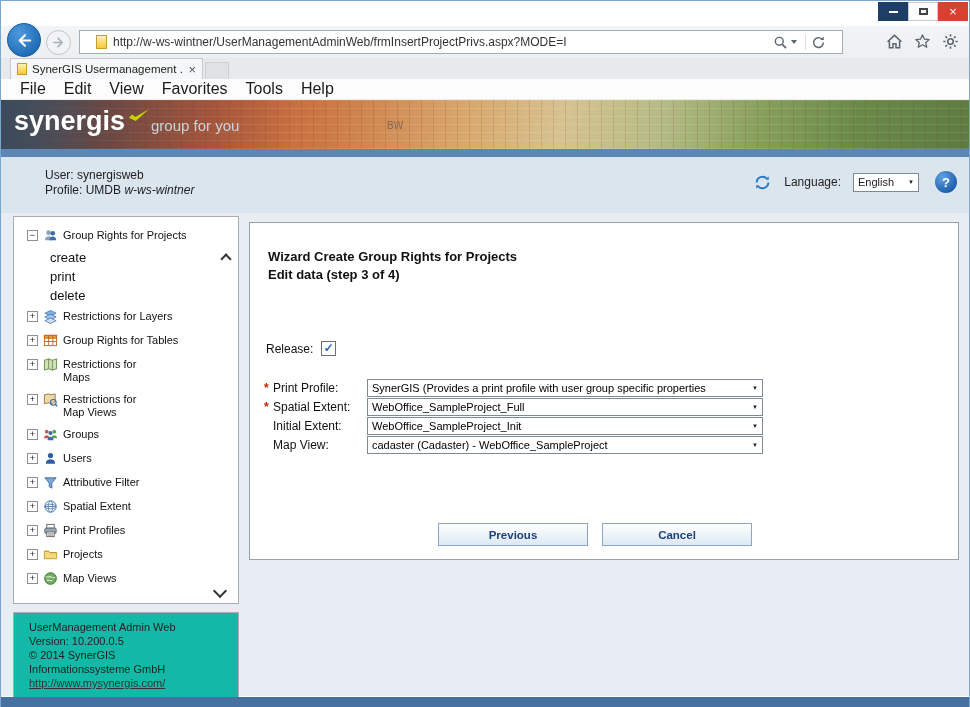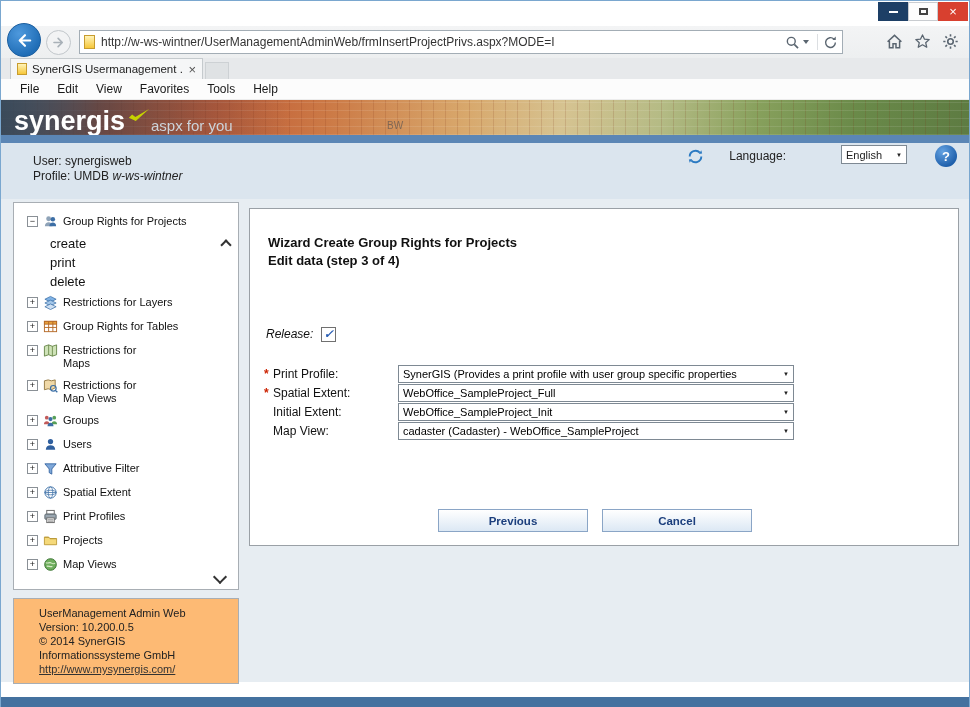--- a/index.html
+++ b/index.html
@@ -19,21 +19,21 @@
   .cap-close{background:#d8402f;color:#fff;font-size:13px;line-height:1;}
 
   
   .navbar{height:32px;background:linear-gradient(#f3f4f5,#edeff0);position:relative;z-index:3;}
   .back{position:absolute;left:6px;top:-3px;width:34px;height:34px;border-radius:50%;
     background:radial-gradient(circle at 35% 30%,#4e99dd,#1e6cb5 75%);
     border:1px solid #1a5d9e;display:flex;align-items:center;justify-content:center;box-sizing:border-box;}
   .fwd{position:absolute;left:45px;top:4px;width:25px;height:25px;border-radius:50%;
     background:#f2f3f4;border:1px solid #c2c7cb;display:flex;align-items:center;justify-content:center;box-sizing:border-box;}
   .addressbar{position:absolute;left:78px;top:4px;right:126px;height:24px;background:#fff;
-    border:1px solid #a3adb5;box-sizing:border-box;display:flex;align-items:center;padding:0 4px;}
+    border:1px solid #a3adb5;box-sizing:border-box;display:flex;align-items:center;padding:0 16px;}
   .page-icon{width:11px;height:14px;background:linear-gradient(#fff3b8,#f6c73a);border:1px solid #c79c2e;
     display:inline-block;box-sizing:border-box;flex:none;}
   .url{flex:1;font-size:12px;color:#333;white-space:nowrap;overflow:hidden;margin-left:6px;}
   .addr-icons{display:flex;align-items:center;flex:none;}
   .addr-icons > span{display:inline-flex;align-items:center;}
   .caret{width:0;height:0;border-left:3.5px solid transparent;border-right:3.5px solid transparent;
     border-top:4px solid #5a6570;margin:0 3px;}
   .addr-div{width:1px;height:16px;background:#dcdfe2;margin:0 5px;}
   .nav-icons{position:absolute;right:10px;top:7px;display:flex;gap:11px;align-items:center;}
   .nav-icons > span{display:inline-flex;}
@@ -43,77 +43,77 @@
   .tab{height:21px;width:193px;background:#f5f6f7;border:1px solid #c5cacd;border-bottom:none;
     box-sizing:border-box;display:flex;align-items:center;padding:0 6px;gap:5px;}
   .tab .page-icon{width:10px;height:12px;}
   .tab-title{font-size:11.5px;color:#222;flex:1;white-space:nowrap;overflow:hidden;}
   .tab-close{font-size:13px;color:#555;line-height:1;}
   .newtab{height:17px;width:24px;background:#dfe2e4;border:1px solid #cdd1d4;border-bottom:none;margin-left:2px;box-sizing:border-box;}
 
   
   .menubar{height:21px;background:#fcfcfc;display:flex;align-items:center;padding-left:10px;
     border-bottom:1px solid #ececec;box-sizing:border-box;}
-  .menu-item{font-size:12px;color:#1a1a1a;padding:0 9px;}
-
-  
-  .banner{height:35px;position:relative;overflow:hidden;background:
+  .menu-item{font-size:16px;color:#1a1a1a;padding:0 9px;}
+
+  
+  .banner{height:49px;position:relative;overflow:hidden;background:
     linear-gradient(90deg, rgba(54,70,86,.92) 0%, rgba(54,70,86,.35) 16%, rgba(54,70,86,0) 30%),
     repeating-linear-gradient(0deg, rgba(255,255,255,.10) 0 1px, rgba(255,255,255,0) 1px 8px),
     repeating-linear-gradient(90deg, rgba(120,40,15,.15) 0 1px, rgba(120,40,15,0) 1px 12px),
     linear-gradient(100deg,#6b7888 0%,#a34a2e 10%,#c05a35 22%,#cc7a46 34%,#d8a86c 48%,#d6c391 58%,#b5bb85 68%,#87a05c 78%,#6a8a49 88%,#5d7b42 100%);}
   .logo{position:absolute;left:13px;top:6px;display:flex;align-items:center;}
   .logo-text{font-size:27px;font-weight:bold;color:#fff;}
   .swoosh{margin-left:3px;margin-top:-12px;}
   .tagline{position:absolute;left:150px;top:17px;font-size:15px;color:#ccd3da;}
   .map-label{position:absolute;left:386px;top:20px;font-size:10px;color:rgba(60,70,80,.55);}
   .bluebar{height:8px;background:#5b86b5;}
 
   
   .userinfo{height:56px;background:#dbe5ee;position:relative;font-size:12px;color:#222;}
-  .ui-left{padding:11px 0 0 32px;line-height:15px;}
+  .ui-left{padding:11px 0 0 44px;line-height:15px;}
   .italic{font-style:italic;}
-  .ui-right{position:absolute;right:12px;top:2px;display:flex;gap:24px;}
+  .ui-right{position:absolute;right:12px;top:14px;display:flex;align-items:center;gap:12px;}
   .ui-right > span{display:inline-flex;align-items:center;}
   .lang-select{width:66px;}
   .help{width:22px;height:22px;border-radius:50%;background:radial-gradient(circle at 35% 30%,#63a2e2,#1c5da9 75%);
     color:#fff;font-weight:bold;font-size:13px;display:flex;align-items:center;justify-content:center;margin-left:4px;}
 
   
   .fake-select{position:relative;background:#fff;border:1px solid #7e8993;box-sizing:border-box;height:19px;
-    font-size:11px;display:flex;align-items:center;padding:0 16px 0 4px;overflow:hidden;margin-left:31px;}
+    font-size:11px;display:flex;align-items:center;padding:0 16px 0 4px;overflow:hidden;}
   .sel-text{white-space:nowrap;overflow:hidden;flex:1;}
   .sel-arrow{position:absolute;right:4px;top:50%;transform:translateY(-50%);font-size:6px;color:#222;}
 
   
   .content{height:483px;background:#e7edf2;position:relative;}
   .sidebar{position:absolute;left:12px;top:3px;width:226px;height:388px;background:#fff;
     border:1px solid #a8aeb4;box-sizing:border-box;overflow:hidden;}
   .menu-select{margin:2px;}
   .tree{margin-top:7px;}
   .tree-row{display:flex;align-items:flex-start;padding:4px 0 4px 13px;}
   .expander{width:11px;height:11px;border:1px solid #8a9096;box-sizing:border-box;font-size:9px;line-height:8px;
     text-align:center;color:#222;background:#fff;margin-top:2px;flex:none;}
   .tree-icon{width:16px;height:16px;margin:0 4px 0 5px;flex:none;display:inline-flex;}
   .tree-icon svg{width:15px;height:15px;}
   .tree-label{font-size:11px;line-height:13px;color:#111;white-space:pre-line;max-width:150px;padding-top:1px;}
   .tree-child{font-size:13px;color:#111;padding:3px 0 3px 36px;line-height:13px;}
   .chev{position:absolute;box-sizing:border-box;}
   .chev-up{right:8px;top:38px;width:8px;height:8px;border-top:2px solid #333;border-left:2px solid #333;transform:rotate(45deg);}
   .chev-down{right:13px;bottom:7px;width:10px;height:10px;border-bottom:2px solid #333;border-right:2px solid #333;transform:rotate(45deg);}
 
-  .sidebar-footer{position:absolute;left:12px;top:399px;width:226px;background:#fdba74;border:1px solid #a8aeb4;
-    box-sizing:border-box;padding:7px 25px;font-size:11px;line-height:14px;color:#222;}
+  .sidebar-footer{position:absolute;left:12px;top:399px;width:226px;background:#14b8a6;border:1px solid #a8aeb4;
+    box-sizing:border-box;padding:7px 15px;font-size:11px;line-height:14px;color:#222;}
   .footer-link{color:#333;text-decoration:underline;}
 
   .mainbox{position:absolute;left:248px;top:9px;width:710px;height:338px;background:#fff;
     border:1px solid #9aa0a6;box-sizing:border-box;}
   .wiz-title{position:absolute;left:18px;top:26px;font-size:13px;font-weight:bold;color:#111;}
   .wiz-subtitle{position:absolute;left:18px;top:44px;font-size:13px;font-weight:bold;color:#111;}
-  .release-row{position:absolute;left:16px;top:118px;display:flex;align-items:flex-start;gap:8px;font-size:12px;color:#111;font-style:italic;}
+  .release-row{position:absolute;left:16px;top:118px;display:flex;align-items:flex-end;gap:8px;font-size:12px;color:#111;}
   .checkbox{width:13px;height:13px;border:1px solid #707070;background:#fff;display:flex;
     align-items:center;justify-content:center;box-sizing:content-box;}
   .check{color:#2b5fb4;font-size:12px;font-weight:bold;line-height:1;margin-top:-2px;}
   .fields{position:absolute;left:14px;top:155px;}
   .field-row{display:flex;align-items:center;height:19px;}
   .req{width:9px;color:#cc2200;font-weight:bold;font-size:12px;flex:none;}
   .field-label{width:94px;font-size:12px;color:#111;flex:none;}
   .field-select{width:396px;height:18px;}
   .wiz-buttons{position:absolute;left:188px;top:300px;display:flex;gap:14px;}
   .wiz-btn{width:150px;height:23px;background:linear-gradient(#ffffff,#dce8f4);border:1px solid #8aa5c6;
@@ -211,21 +211,21 @@
       <span class="menu-item">Help</span>
     </div>
 
   <div class="banner">
     <div class="logo">
       <span class="logo-text">synergis</span>
       <svg class="swoosh" viewBox="0 0 24 16" width="22" height="15">
           <path d="M1 10.5L8.5 14 23 1 8 9.5 4.5 7z" fill="#c6d300"></path>
         </svg>
     </div>
-    <span class="tagline">aspx for you</span>
+    <span class="tagline">group for you</span>
     <span class="map-label">BW</span>
   </div>
   <div class="bluebar"></div>
 
   <div class="userinfo">
     <div class="ui-left">
       <div><span>User:</span> <span>synergisweb</span></div>
       <div><span>Profile:</span> <span>UMDB</span> <span class="italic">w-ws-wintner</span></div>
     </div>
     <div class="ui-right">

